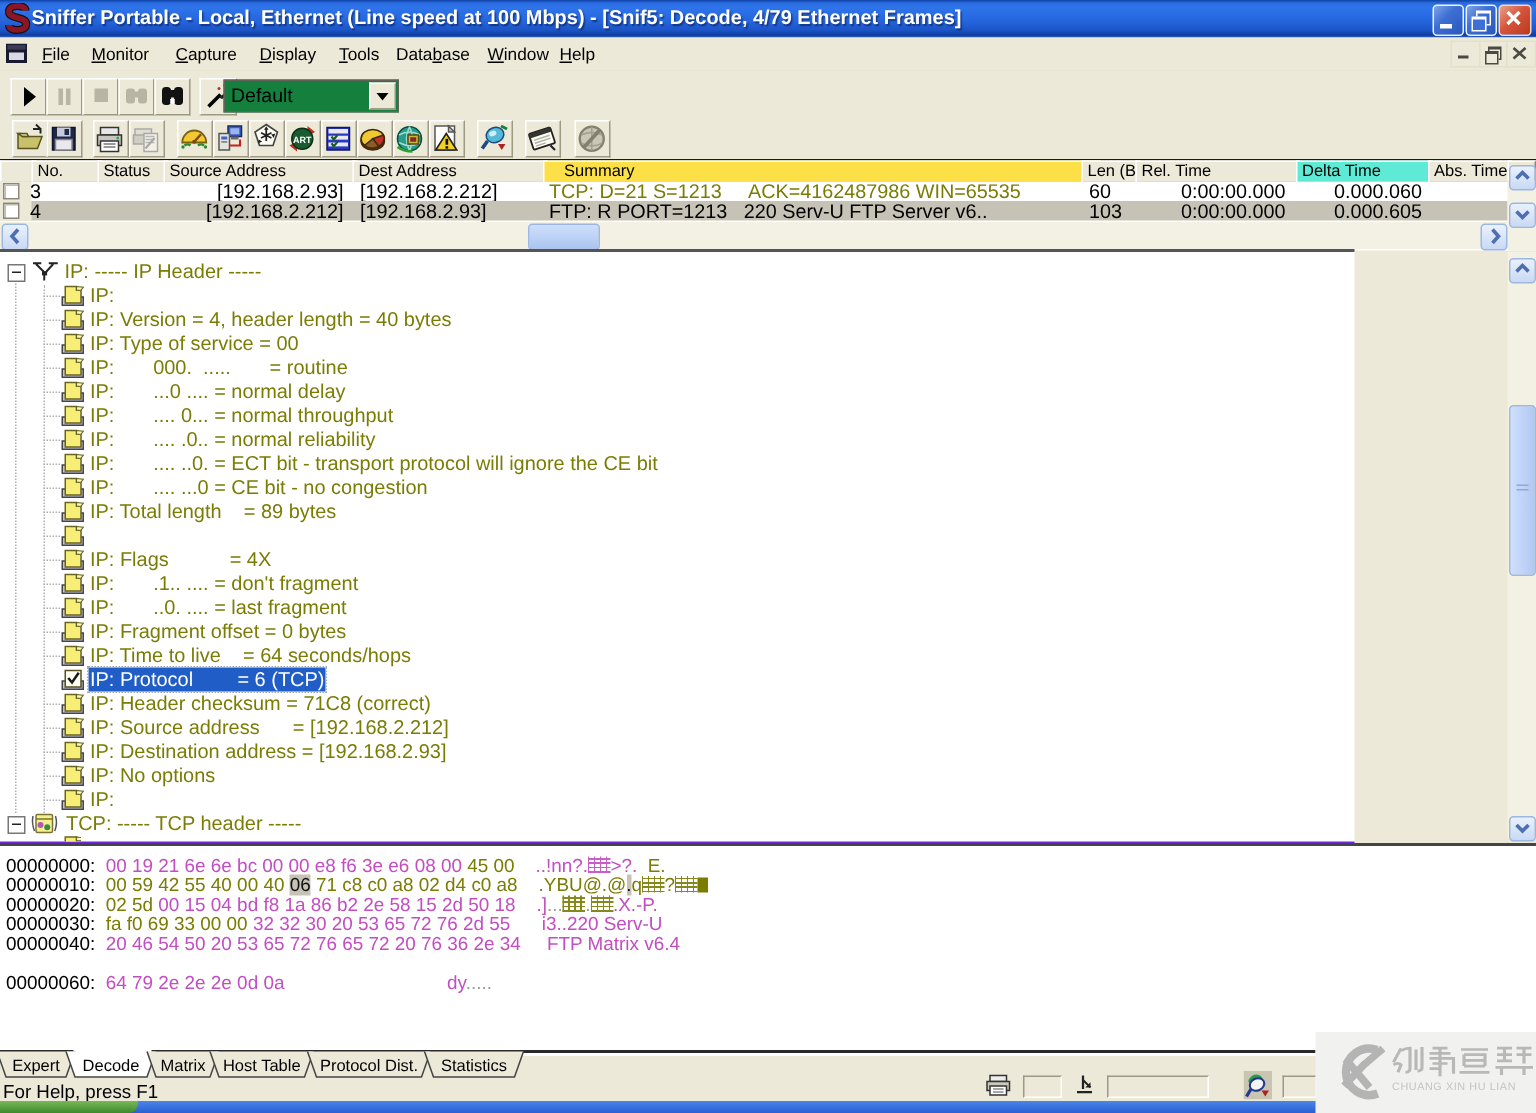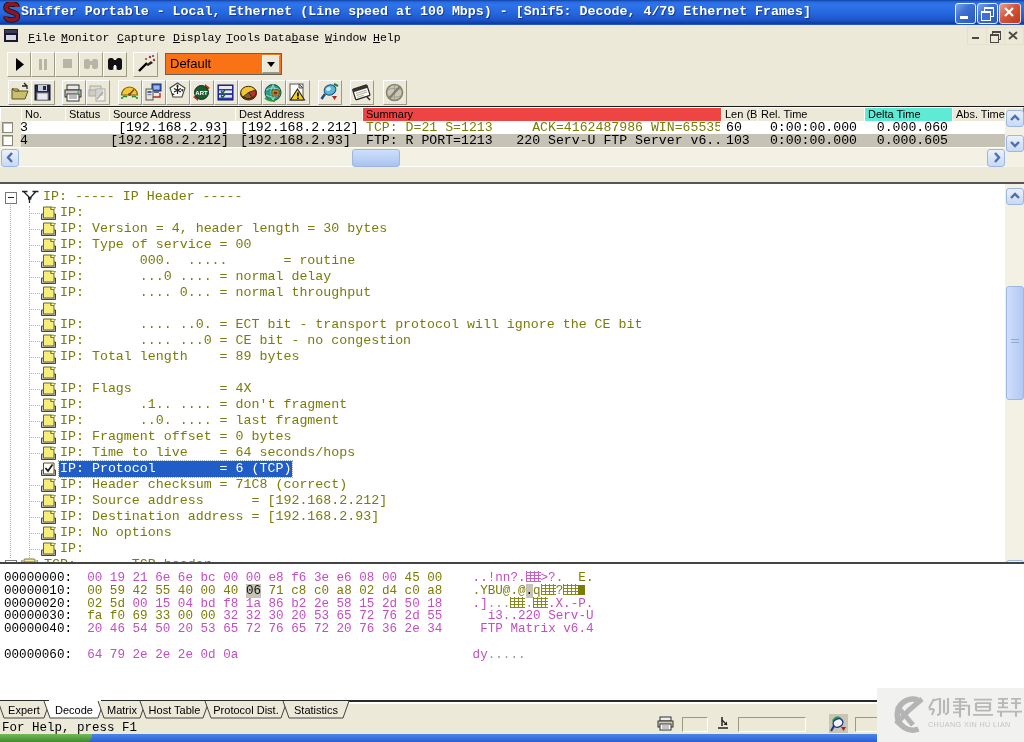--- a/index.html
+++ b/index.html
@@ -1,17 +1,17 @@
 <!DOCTYPE html>
 <html><head><meta charset="utf-8"><style>
 html,body{margin:0;padding:0}
 body{width:1024px;height:742px;position:relative;background:#ece9d8;overflow:hidden;
  font-family:"Liberation Sans",sans-serif;}
 .abs{position:absolute}
-.mono{font-family:Liberation Mono, monospace}
+.mono{font-family:Liberation Sans, sans-serif}
 .olv{color:#7a7c04}
 .mag{color:#c24ec2}
 .t13{font-size:13.3px;line-height:16px;white-space:pre}
 .hx{font-size:12.6px;line-height:13px;white-space:pre}
 .btn3d{background:#ece9d8;border-top:1px solid #fff;border-left:1px solid #fff;border-right:1px solid #9d9a84;border-bottom:1px solid #9d9a84}
 .sunk{border-top:1px solid #9d9a84;border-left:1px solid #9d9a84;border-right:1px solid #fff;border-bottom:1px solid #fff}
 </style></head><body>
 <div class="abs" style="left:0;top:0;width:1024px;height:25px;
 background:linear-gradient(180deg,#0f41a4 0%,#2a6be0 8%,#2e74ea 20%,#2566dd 55%,#1c55c8 80%,#123c9d 94%,#2a66d9 100%);">
 <svg class="abs" style="left:2px;top:2px" width="19" height="21" viewBox="0 0 19 21">
@@ -85,21 +85,21 @@
 <div class="abs btn3d" style="left:133px;top:52px;width:23px;height:23px;"><svg width="23" height="23">
       <path d="M5 18 L13 10" stroke="#000" stroke-width="2.4"></path>
       <path d="M12 12 L17 8 L19 10 L14 13 Z" fill="#222"></path>
 <g fill="#b03030">
         <circle cx="16" cy="4" r="1.2"></circle>
         <circle cx="20" cy="7" r="1.2"></circle>
         <circle cx="12" cy="6" r="1"></circle>
       </g>
       <circle cx="19" cy="3" r="1" fill="#3050b0"></circle>
     </svg></div>
-<div class="abs" style="left:165px;top:53px;width:115px;height:20px;background:#f97316;border:1px solid #63635a">
+<div class="abs" style="left:149px;top:53px;width:115px;height:20px;background:#15803d;border:1px solid #63635a">
 <div class="abs" style="left:4px;top:2px;font-size:13px;color:#000">Default</div>
 <div class="abs btn3d" style="left:96px;top:1px;width:16px;height:16px;background:#ece9d8"><svg width="16" height="16">
         <path d="M4 6 L12 6 L8 11 Z" fill="#000"></path>
       </svg></div>
   </div>
 <div class="abs" style="left:0;top:78px;width:1024px;height:28px;background:#ece9d8"></div>
 <div class="abs btn3d" style="left:8px;top:80px;width:22px;height:23px;"><svg width="21" height="23">
       <path d="M3 8 L3 18 L16 18 L19 10 L6 10 L5 8 Z" fill="#c8c06a" stroke="#5a5420" stroke-width="1"></path>
       <path d="M3 8 L9 8 L10 10 L6 10 Z" fill="#e0d88a" stroke="#5a5420" stroke-width="1"></path>
       <path d="M13 5 L18 5 L18 8 M18 5 L15 2" stroke="#222" stroke-width="1.3" fill="none"></path>
@@ -206,21 +206,21 @@
         <path d="M3.5 9 Q10.5 5.5 17.5 9 M3.5 14.5 Q10.5 18 17.5 14.5 M10.5 3.5 L10.5 19.5" stroke="#a3a08e" fill="none"></path>
         <path d="M16 5.5 L5 17.5" stroke="#83806e" stroke-width="2.4"></path>
       </g>
     </svg></div>
 <div class="abs" style="left:0;top:106px;width:1024px;height:60px;border-top:1px solid #1a1a1a;background:#fff">
     <div class="abs" style="left:0px;top:0;width:19px;height:13px;background:#ece9d8;border-top:1px solid #fff;border-left:1px solid #fff;border-right:1px solid #8a8778;border-bottom:1px solid #8a8778;font-size:11px;color:#000;padding-left:3px;overflow:hidden;white-space:nowrap"></div>
     <div class="abs" style="left:21px;top:0;width:42px;height:13px;background:#ece9d8;border-top:1px solid #fff;border-left:1px solid #fff;border-right:1px solid #8a8778;border-bottom:1px solid #8a8778;font-size:11px;color:#000;padding-left:3px;overflow:hidden;white-space:nowrap">No.</div>
     <div class="abs" style="left:65px;top:0;width:42px;height:13px;background:#ece9d8;border-top:1px solid #fff;border-left:1px solid #fff;border-right:1px solid #8a8778;border-bottom:1px solid #8a8778;font-size:11px;color:#000;padding-left:3px;overflow:hidden;white-space:nowrap">Status</div>
     <div class="abs" style="left:109px;top:0;width:124px;height:13px;background:#ece9d8;border-top:1px solid #fff;border-left:1px solid #fff;border-right:1px solid #8a8778;border-bottom:1px solid #8a8778;font-size:11px;color:#000;padding-left:3px;overflow:hidden;white-space:nowrap">Source Address</div>
     <div class="abs" style="left:235px;top:0;width:125px;height:13px;background:#ece9d8;border-top:1px solid #fff;border-left:1px solid #fff;border-right:1px solid #8a8778;border-bottom:1px solid #8a8778;font-size:11px;color:#000;padding-left:3px;overflow:hidden;white-space:nowrap">Dest Address</div>
-    <div class="abs" style="left:362px;top:0;width:357px;height:13px;background:#ef4444;border-top:1px solid #fff;border-left:1px solid #fff;border-right:1px solid #8a8778;border-bottom:1px solid #8a8778;font-size:11px;color:#000;padding-left:3px;overflow:hidden;white-space:nowrap">Summary</div>
+    <div class="abs" style="left:362px;top:0;width:357px;height:13px;background:#fde047;border-top:1px solid #fff;border-left:1px solid #fff;border-right:1px solid #8a8778;border-bottom:1px solid #8a8778;font-size:11px;color:#000;padding-left:13px;overflow:hidden;white-space:nowrap">Summary</div>
     <div class="abs" style="left:721px;top:0;width:34px;height:13px;background:#ece9d8;border-top:1px solid #fff;border-left:1px solid #fff;border-right:1px solid #8a8778;border-bottom:1px solid #8a8778;font-size:11px;color:#000;padding-left:3px;overflow:hidden;white-space:nowrap">Len (B</div>
     <div class="abs" style="left:757px;top:0;width:105px;height:13px;background:#ece9d8;border-top:1px solid #fff;border-left:1px solid #fff;border-right:1px solid #8a8778;border-bottom:1px solid #8a8778;font-size:11px;color:#000;padding-left:3px;overflow:hidden;white-space:nowrap">Rel. Time</div>
     <div class="abs" style="left:864px;top:0;width:86px;height:13px;background:#5eead4;border-top:1px solid #fff;border-left:1px solid #fff;border-right:1px solid #8a8778;border-bottom:1px solid #8a8778;font-size:11px;color:#000;padding-left:3px;overflow:hidden;white-space:nowrap">Delta Time</div>
     <div class="abs" style="left:952px;top:0;width:51px;height:13px;background:#ece9d8;border-top:1px solid #fff;border-left:1px solid #fff;border-right:1px solid #8a8778;border-bottom:1px solid #8a8778;font-size:11px;color:#000;padding-left:3px;overflow:hidden;white-space:nowrap">Abs. Time</div>
     <div class="abs" style="left:1005px;top:0;width:17px;height:13px;background:#ece9d8;border-top:1px solid #fff;border-left:1px solid #fff;border-right:1px solid #8a8778;border-bottom:1px solid #8a8778"></div>
     <div class="abs" style="left:0;top:14px;width:1005px;height:13px;background:#fff">
       <div class="abs" style="left:0;top:0;width:21px;height:13px;background:#ece9d8"></div>
       <div class="abs" style="left:2px;top:1px;width:9px;height:9px;background:#fff;border:1px solid #8a8778;box-shadow:inset 1px 1px 0 #c0bdae"></div>
       <div class="abs mono" style="left:0;top:0;width:1005px;height:13px;font-size:13.2px;line-height:13px;white-space:pre"><span class="abs" style="left:20px">3</span><span class="abs" style="left:229px;transform:translateX(-100%)">[192.168.2.93]</span><span class="abs" style="left:240px">[192.168.2.212]</span><span class="abs" style="left:366px;width:354px;overflow:hidden;display:inline-block;height:13px"><span class="olv">TCP: D=21 S=1213     ACK=4162487986 WIN=65535</span></span><span class="abs" style="left:726px">60</span><span class="abs" style="left:857px;transform:translateX(-100%)">0:00:00.000</span><span class="abs" style="left:948px;transform:translateX(-100%)">0.000.060</span></div>
     </div>
@@ -238,21 +238,21 @@
       </svg></div>
     <div class="abs" style="left:0;top:41px;width:1005px;height:18px;background:#f3f1e4"></div>
     <div class="abs" style="left:1px;top:42px;width:16px;height:16px;border-radius:3px;border:1px solid #9cb7e2;background:linear-gradient(180deg,#e9f1fc,#c9d9f4);text-align:center"><svg width="14" height="14">
         <path d="M9 3 L5 7.5 L9 12" stroke="#4d6fb0" stroke-width="2.4" fill="none"></path>
       </svg></div>
     <div class="abs" style="left:987px;top:42px;width:16px;height:16px;border-radius:3px;border:1px solid #9cb7e2;background:linear-gradient(180deg,#e9f1fc,#c9d9f4);text-align:center"><svg width="14" height="14">
         <path d="M6 3 L10 7.5 L6 12" stroke="#4d6fb0" stroke-width="2.4" fill="none"></path>
       </svg></div>
     <div class="abs" style="left:352px;top:42px;width:46px;height:16px;border-radius:3px;border:1px solid #9cb7e2;background:linear-gradient(180deg,#cfdffc,#aac4ee)"></div>
   </div>
-<div class="abs" style="left:0;top:182px;width:1024px;height:393px;background:#fff;border-top:2px solid #555;border-bottom:6px solid #6d28d9">
+<div class="abs" style="left:0;top:166px;width:903px;height:393px;background:#fff;border-top:2px solid #555;border-bottom:6px solid #6d28d9">
     <div class="abs" style="left:10px;top:14px;width:1px;height:360px;border-left:1px dotted #b0b0b0"></div>
     <div class="abs" style="left:29px;top:22px;width:1px;height:352px;border-left:1px dotted #b0b0b0"></div>
     <div class="abs" style="left:5px;top:8px;width:10px;height:10px;background:#fff;border:1px solid #777">
       <div class="abs" style="left:2px;top:4px;width:6px;height:1px;background:#222"></div>
     </div>
     <div class="abs" style="left:20px;top:5px"><svg width="20" height="15" viewBox="0 0 20 15">
         <path d="M4 3 L9.5 8.5 L9.5 14 M15.5 3 L10.5 8.5 M2 2.5 L7.5 2.5 M12.5 2.5 L18.5 2.5" stroke="#222" stroke-width="1.3" fill="none"></path>
         <rect x="8" y="8" width="3.4" height="2.6" fill="#222"></rect>
       </svg></div>
     <div class="abs mono t13 olv" style="left:43px;top:5px">IP: ----- IP Header -----</div>
@@ -264,21 +264,21 @@
         <path d="M11 1 L15.5 1.5 L14 3.5 L11 3.5 Z" fill="#fdf8c0" stroke="#6a6420" stroke-width="0.8"></path>
       </svg></div>
     <div class="abs mono t13 olv" style="left:60px;top:21px">IP:</div>
     <div class="abs" style="left:29px;top:45px;width:11px;height:1px;border-top:1px dotted #b0b0b0"></div>
     <div class="abs" style="left:40px;top:38px"><svg width="18" height="15" viewBox="0 0 18 15">
         <path d="M1.5 8 L1.5 13.5 L15.5 13.5 L15.5 8 L13 8 L13 10.5 L4 10.5 L4 8 Z" fill="#c6c6d2" stroke="#44444c" stroke-width="1"></path>
         <path d="M3.5 1 L11 1 L11 3.5 L14 3.5 L14 12 L3.5 12 Z" fill="#f6ee76" stroke="#6a6420" stroke-width="1"></path>
         <path d="M11 1 L14 3.5" stroke="#6a6420" stroke-width="1" fill="none"></path>
         <path d="M11 1 L15.5 1.5 L14 3.5 L11 3.5 Z" fill="#fdf8c0" stroke="#6a6420" stroke-width="0.8"></path>
       </svg></div>
-    <div class="abs mono t13 olv" style="left:60px;top:37px">IP: Version = 4, header length = 30 bytes</div>
+    <div class="abs mono t13 olv" style="left:60px;top:37px">IP: Version = 4, header length = 40 bytes</div>
     <div class="abs" style="left:29px;top:61px;width:11px;height:1px;border-top:1px dotted #b0b0b0"></div>
     <div class="abs" style="left:40px;top:54px"><svg width="18" height="15" viewBox="0 0 18 15">
         <path d="M1.5 8 L1.5 13.5 L15.5 13.5 L15.5 8 L13 8 L13 10.5 L4 10.5 L4 8 Z" fill="#c6c6d2" stroke="#44444c" stroke-width="1"></path>
         <path d="M3.5 1 L11 1 L11 3.5 L14 3.5 L14 12 L3.5 12 Z" fill="#f6ee76" stroke="#6a6420" stroke-width="1"></path>
         <path d="M11 1 L14 3.5" stroke="#6a6420" stroke-width="1" fill="none"></path>
         <path d="M11 1 L15.5 1.5 L14 3.5 L11 3.5 Z" fill="#fdf8c0" stroke="#6a6420" stroke-width="0.8"></path>
       </svg></div>
     <div class="abs mono t13 olv" style="left:60px;top:53px">IP: Type of service = 00</div>
     <div class="abs" style="left:29px;top:77px;width:11px;height:1px;border-top:1px dotted #b0b0b0"></div>
     <div class="abs" style="left:40px;top:70px"><svg width="18" height="15" viewBox="0 0 18 15">
@@ -304,20 +304,21 @@
         <path d="M11 1 L15.5 1.5 L14 3.5 L11 3.5 Z" fill="#fdf8c0" stroke="#6a6420" stroke-width="0.8"></path>
       </svg></div>
     <div class="abs mono t13 olv" style="left:60px;top:101px">IP:       .... 0... = normal throughput</div>
     <div class="abs" style="left:29px;top:125px;width:11px;height:1px;border-top:1px dotted #b0b0b0"></div>
     <div class="abs" style="left:40px;top:118px"><svg width="18" height="15" viewBox="0 0 18 15">
         <path d="M1.5 8 L1.5 13.5 L15.5 13.5 L15.5 8 L13 8 L13 10.5 L4 10.5 L4 8 Z" fill="#c6c6d2" stroke="#44444c" stroke-width="1"></path>
         <path d="M3.5 1 L11 1 L11 3.5 L14 3.5 L14 12 L3.5 12 Z" fill="#f6ee76" stroke="#6a6420" stroke-width="1"></path>
         <path d="M11 1 L14 3.5" stroke="#6a6420" stroke-width="1" fill="none"></path>
         <path d="M11 1 L15.5 1.5 L14 3.5 L11 3.5 Z" fill="#fdf8c0" stroke="#6a6420" stroke-width="0.8"></path>
       </svg></div>
+    <div class="abs mono t13 olv" style="left:60px;top:117px">IP:       .... .0.. = normal reliability</div>
     <div class="abs" style="left:29px;top:141px;width:11px;height:1px;border-top:1px dotted #b0b0b0"></div>
     <div class="abs" style="left:40px;top:134px"><svg width="18" height="15" viewBox="0 0 18 15">
         <path d="M1.5 8 L1.5 13.5 L15.5 13.5 L15.5 8 L13 8 L13 10.5 L4 10.5 L4 8 Z" fill="#c6c6d2" stroke="#44444c" stroke-width="1"></path>
         <path d="M3.5 1 L11 1 L11 3.5 L14 3.5 L14 12 L3.5 12 Z" fill="#f6ee76" stroke="#6a6420" stroke-width="1"></path>
         <path d="M11 1 L14 3.5" stroke="#6a6420" stroke-width="1" fill="none"></path>
         <path d="M11 1 L15.5 1.5 L14 3.5 L11 3.5 Z" fill="#fdf8c0" stroke="#6a6420" stroke-width="0.8"></path>
       </svg></div>
     <div class="abs mono t13 olv" style="left:60px;top:133px">IP:       .... ..0. = ECT bit - transport protocol will ignore the CE bit</div>
     <div class="abs" style="left:29px;top:157px;width:11px;height:1px;border-top:1px dotted #b0b0b0"></div>
     <div class="abs" style="left:40px;top:150px"><svg width="18" height="15" viewBox="0 0 18 15">

